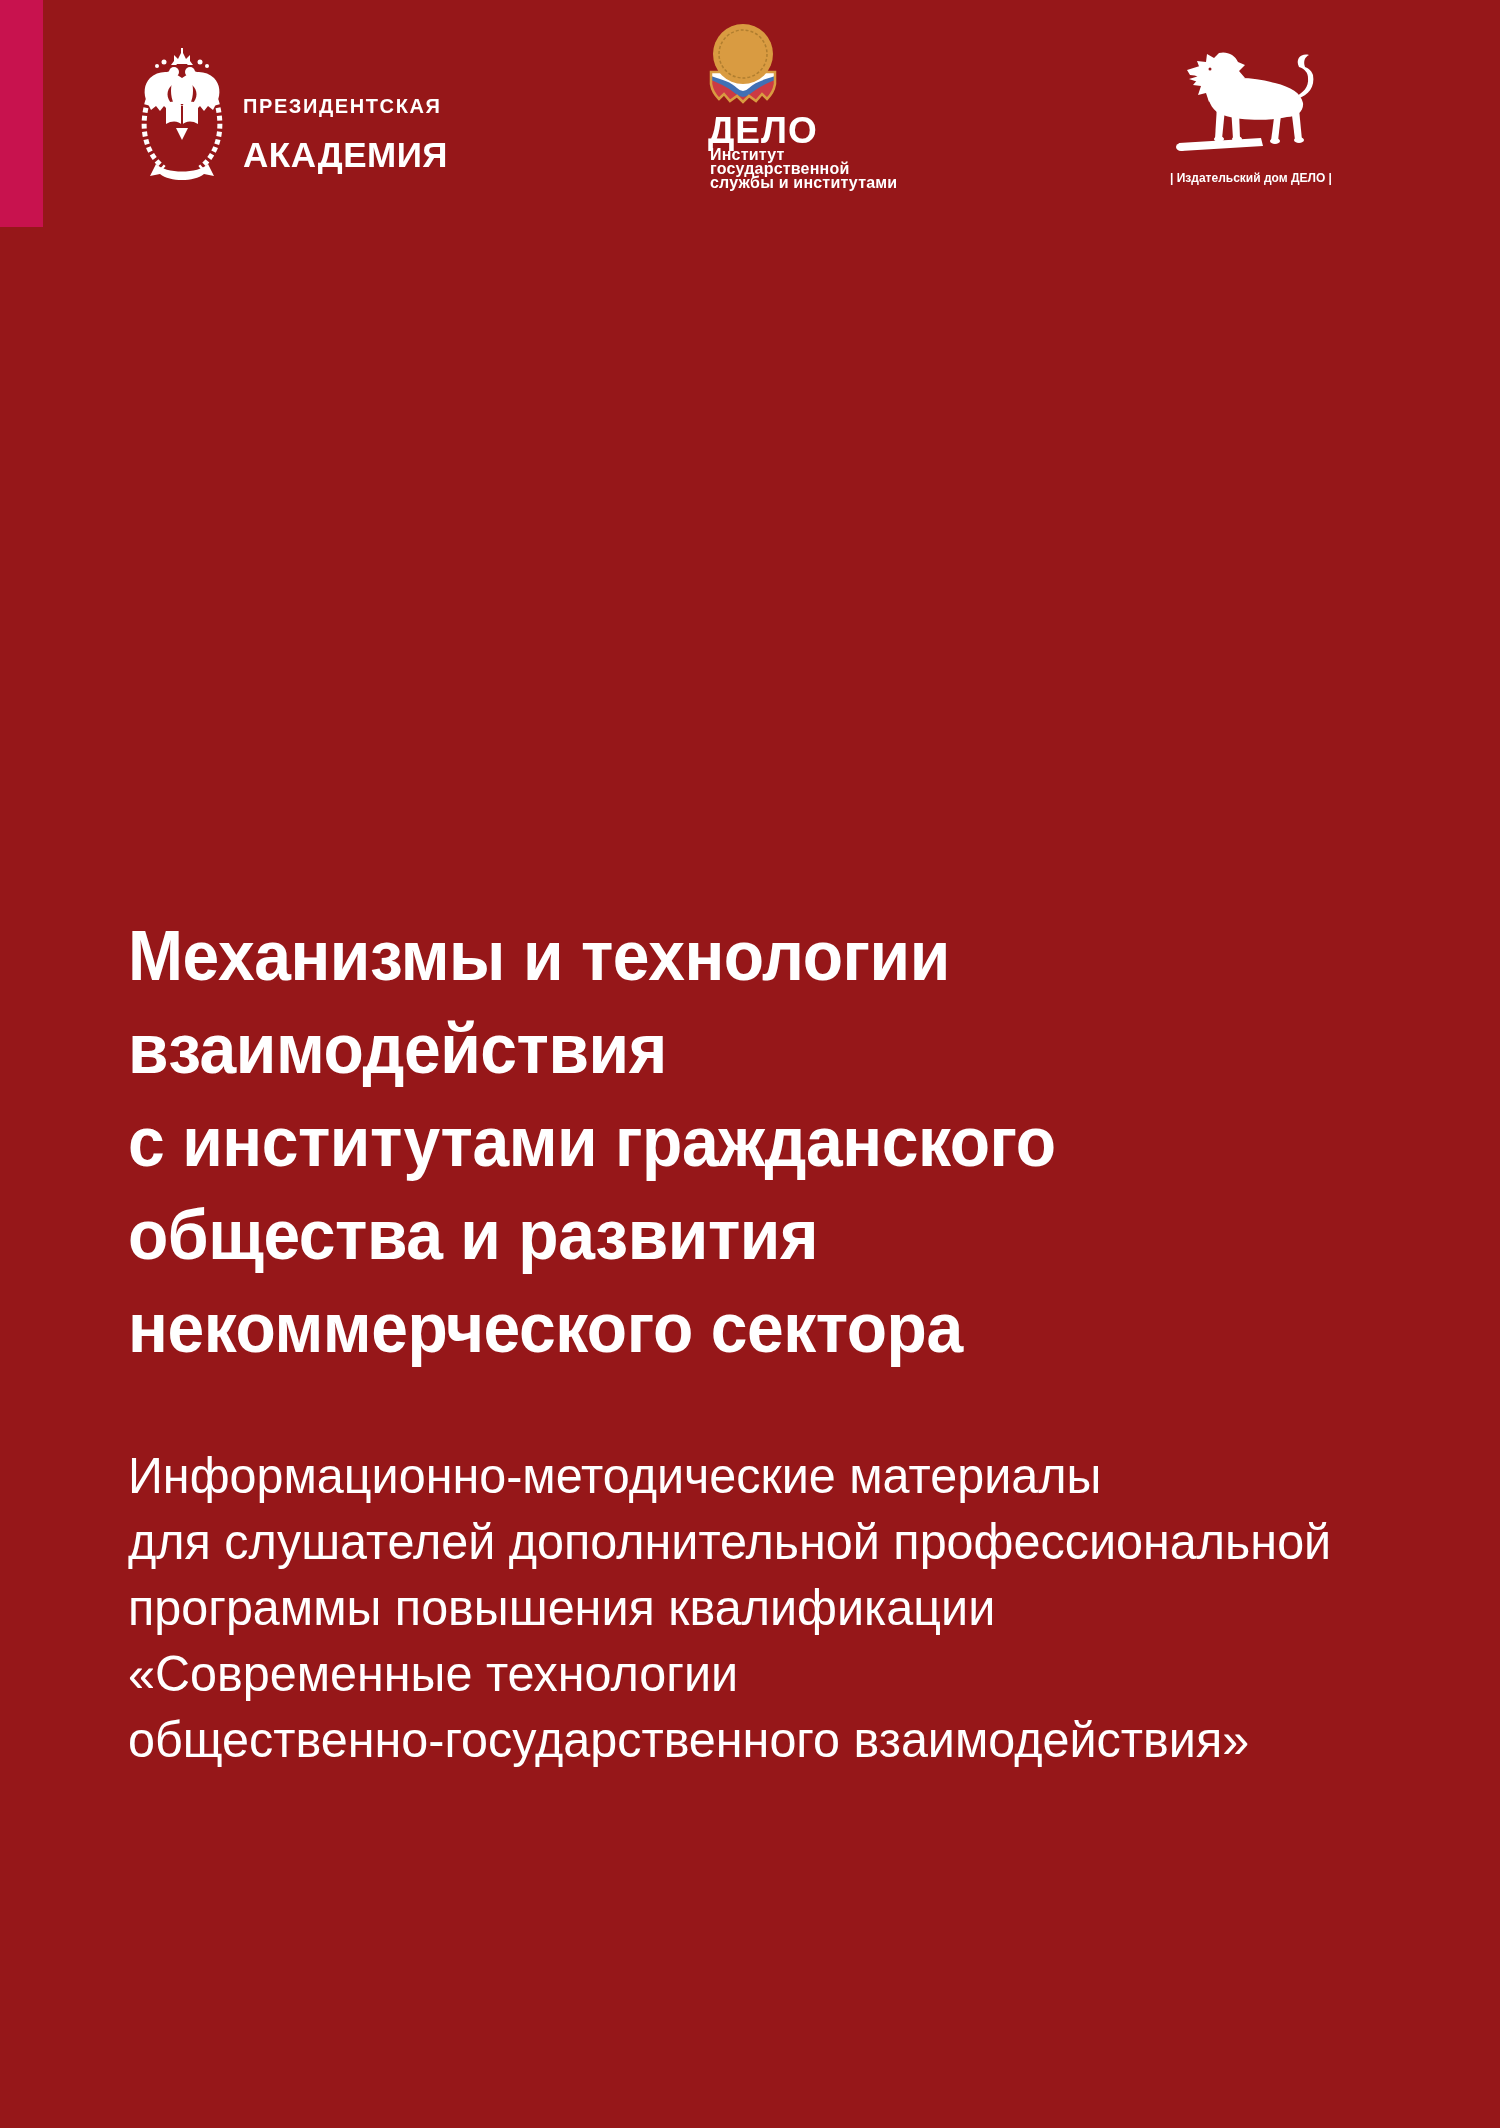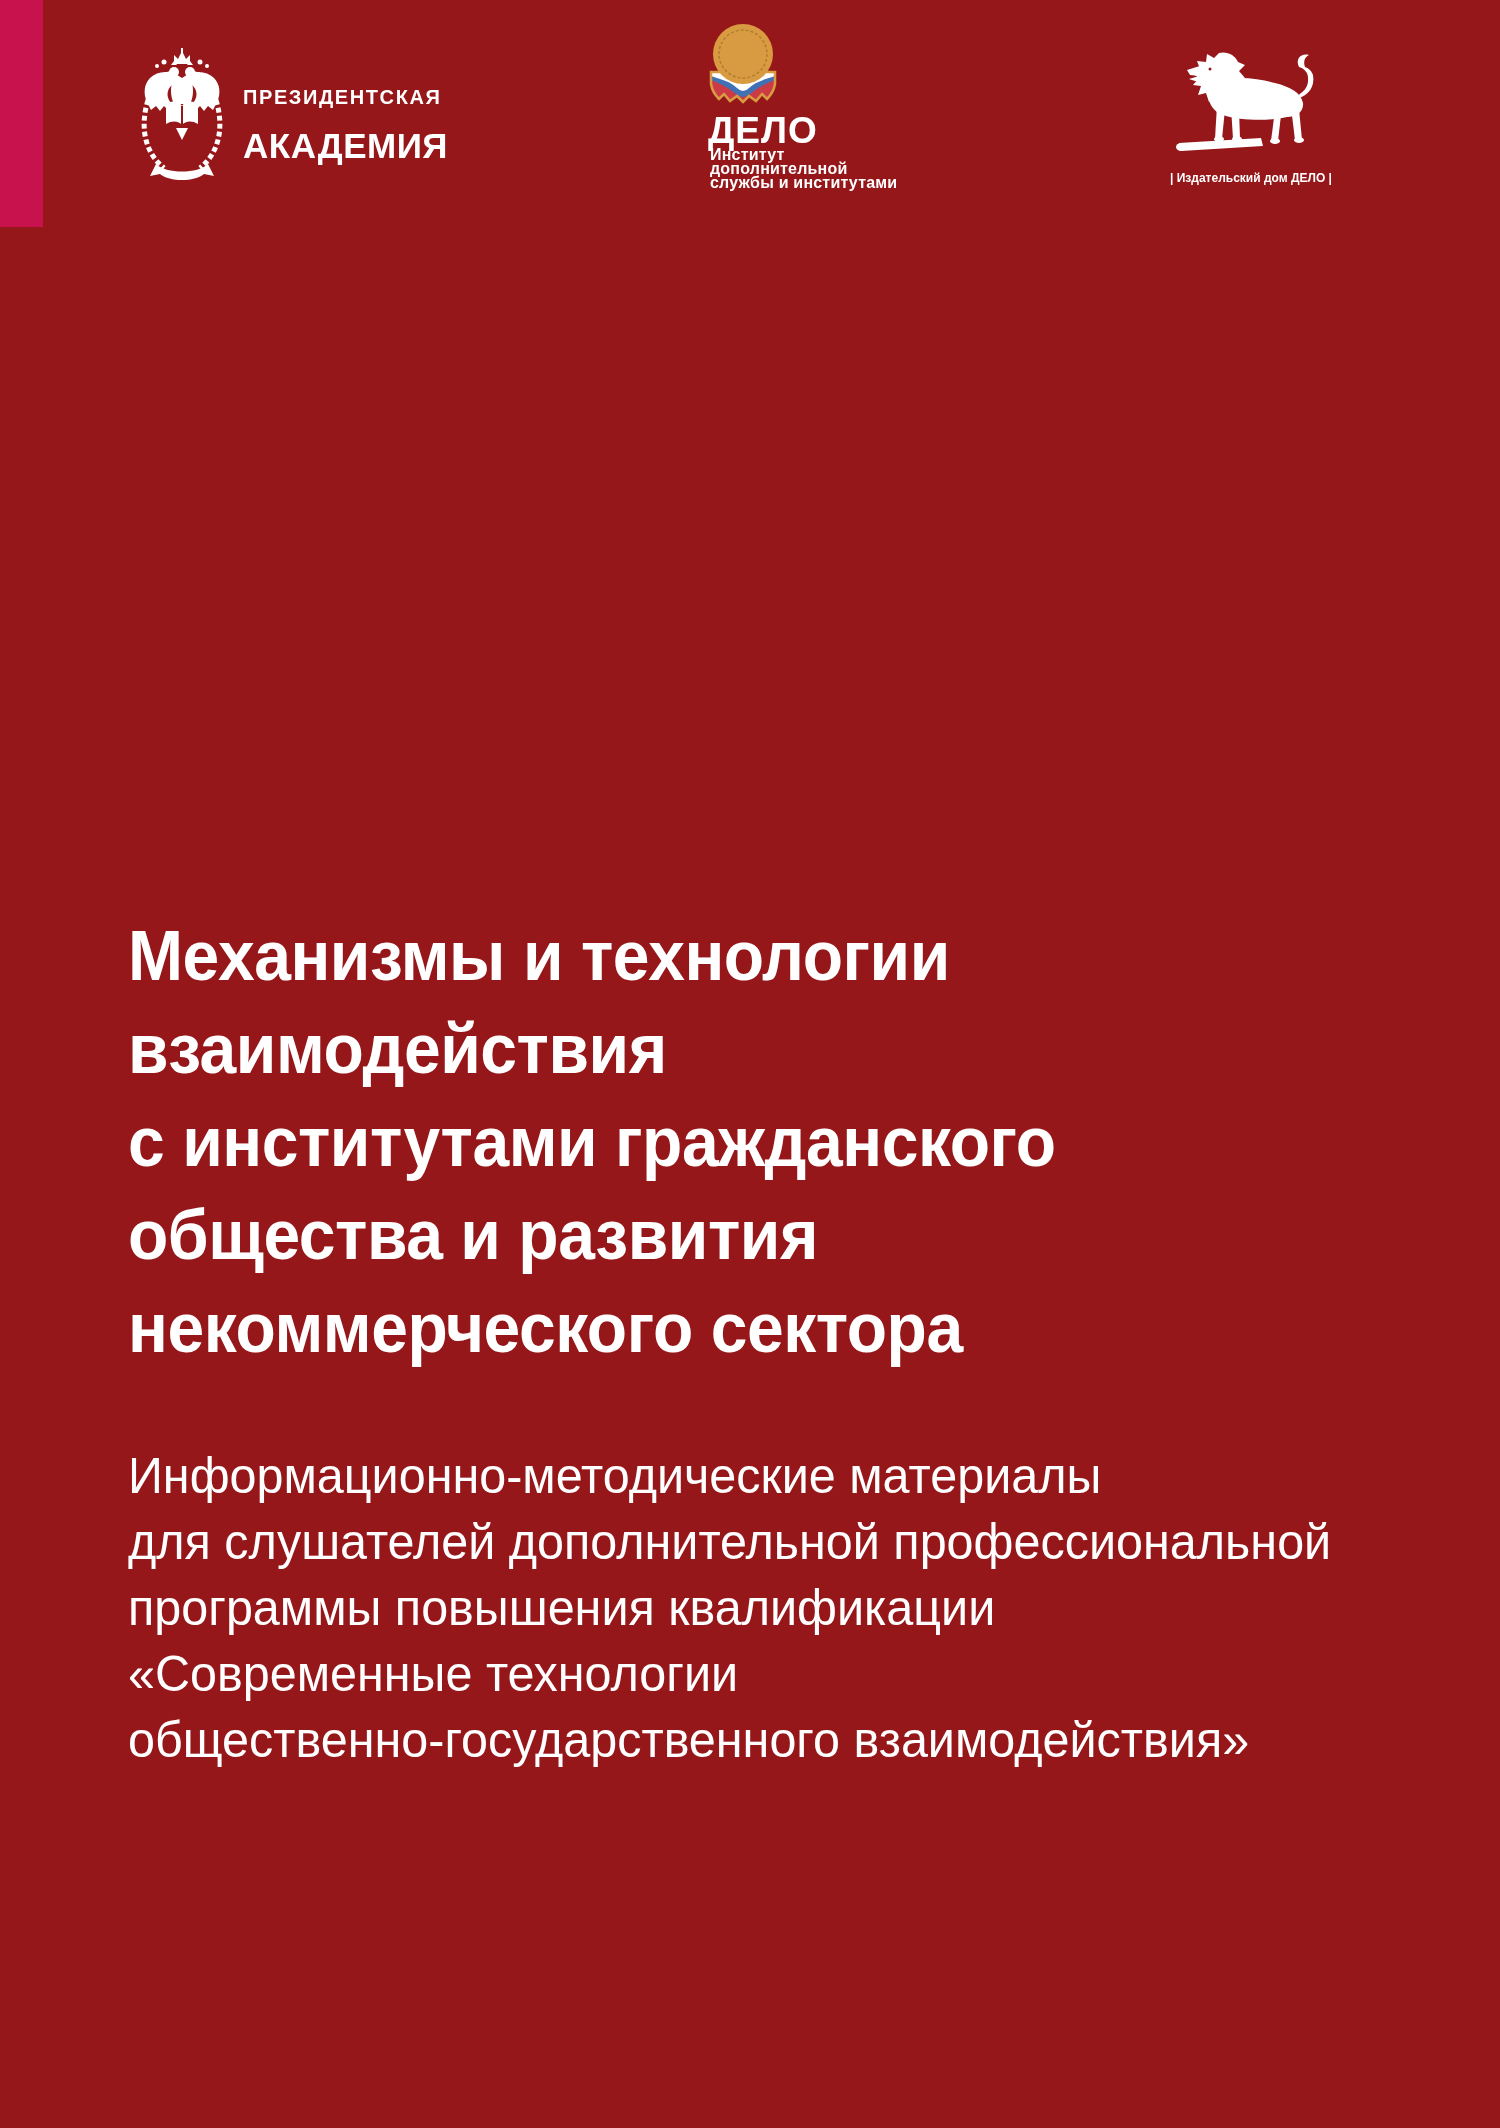--- a/index.html
+++ b/index.html
@@ -14,21 +14,21 @@
   .abs { position: absolute; }
 
   
   .stripe {
     left: 0; top: 0; width: 43px; height: 227px;
     background: #C8124E;
   }
 
   
   .academy-emblem { left: 136px; top: 48px; width: 92px; height: 140px; }
-  .academy-text { left: 243px; top: 86px; }
+  .academy-text { left: 243px; top: 95px; }
   .academy-line1 {
     font-size: 20px; font-weight: 700; letter-spacing: 1.6px;
     line-height: 23px; white-space: nowrap;
   }
   .academy-line2 {
     font-size: 35px; font-weight: 700; letter-spacing: 0.5px;
     line-height: 40px; margin-top: 17px; white-space: nowrap;
   }
 
   
@@ -119,21 +119,21 @@
       <path d="M6 48 H70 V52 C58 56 50 58 44 64 Q38 70 32 64 C26 58 18 56 6 52 Z" fill="#FFFFFF"></path>
     </g>
     <path d="M6 48 L70 48 L70 60 C69 66 66 71 62 75 L57 70 L51 77 L44 72 L38 78 L32 72 L25 77 L19 70 L14 75 C10 71 7 66 6 60 Z" fill="none" stroke="#D99B41" stroke-width="2.5"></path>
     <circle cx="38" cy="30" r="30" fill="#D99B41"></circle>
     <circle cx="38" cy="30" r="24" fill="none" stroke="#B07E2F" stroke-width="1.5" stroke-dasharray="3 2"></circle>
   </svg>
 </div>
 <div class="abs igsu-abbr">ДЕЛО</div>
 <div class="abs igsu-institute">
   <div>Институт</div>
-  <div>дополнительной</div>
+  <div>государственной</div>
   <div>службы и институтами</div>
 </div>
 
 <div class="abs delo-lion">
   <svg viewBox="0 0 152 112" fill="#ffffff">
     <path d="M4 98 L86 93 L88 101 L6 106 Z"></path>
     <ellipse cx="6" cy="102" rx="5" ry="4"></ellipse>
     <path d="M100 65 L96 96 L103 96 L106 70 Z"></path>
     <path d="M116 62 L120 95 L127 95 L124 64 Z"></path>
     <ellipse cx="100" cy="96" rx="5" ry="3"></ellipse>

